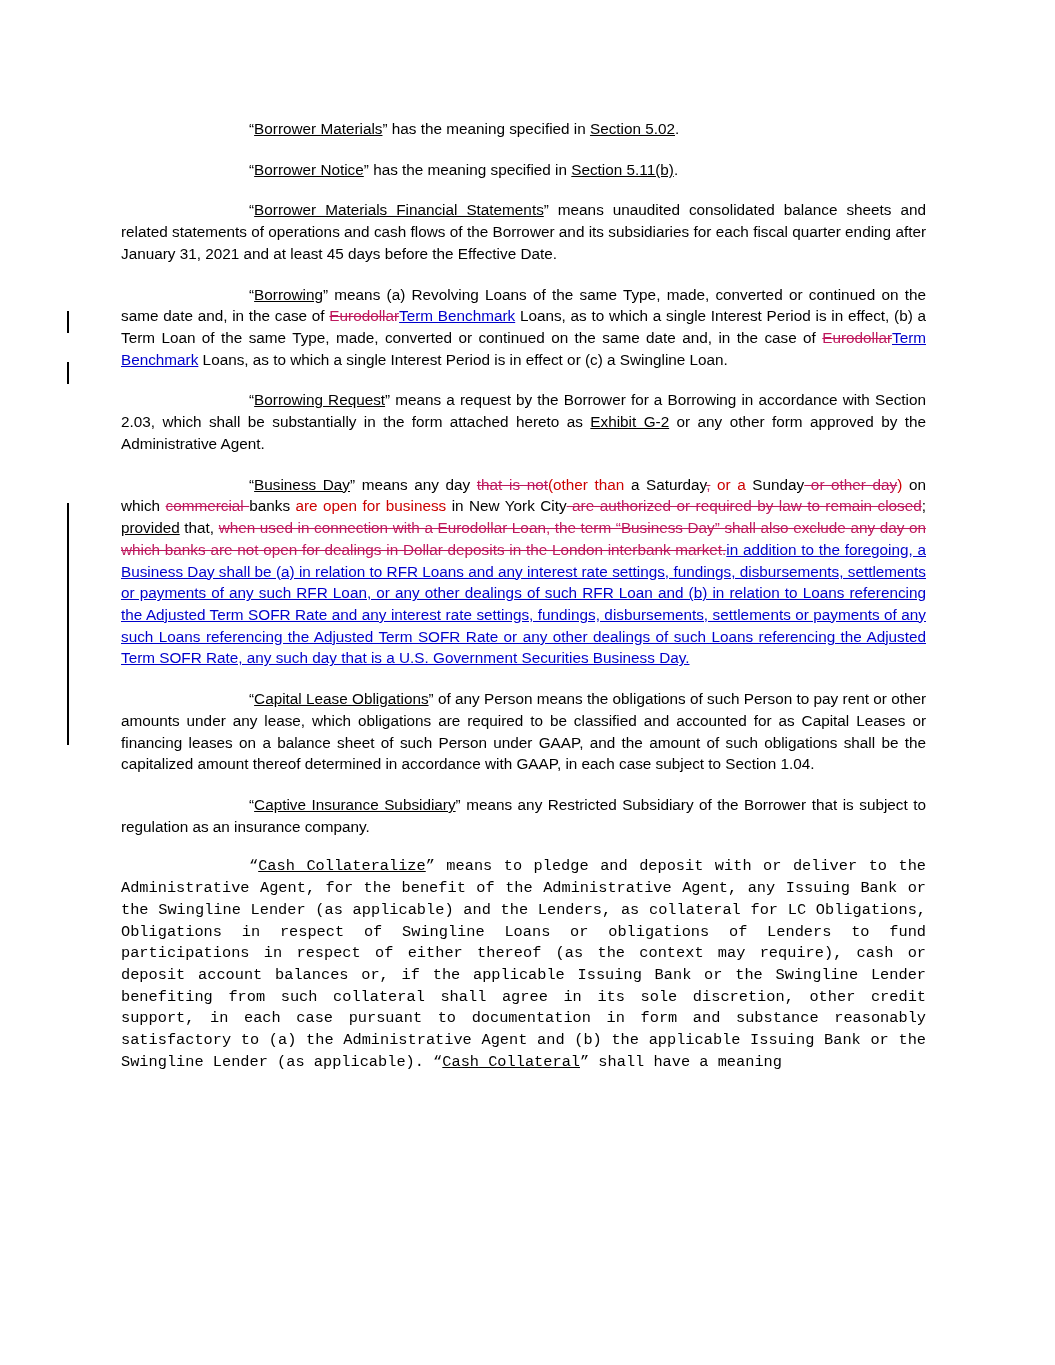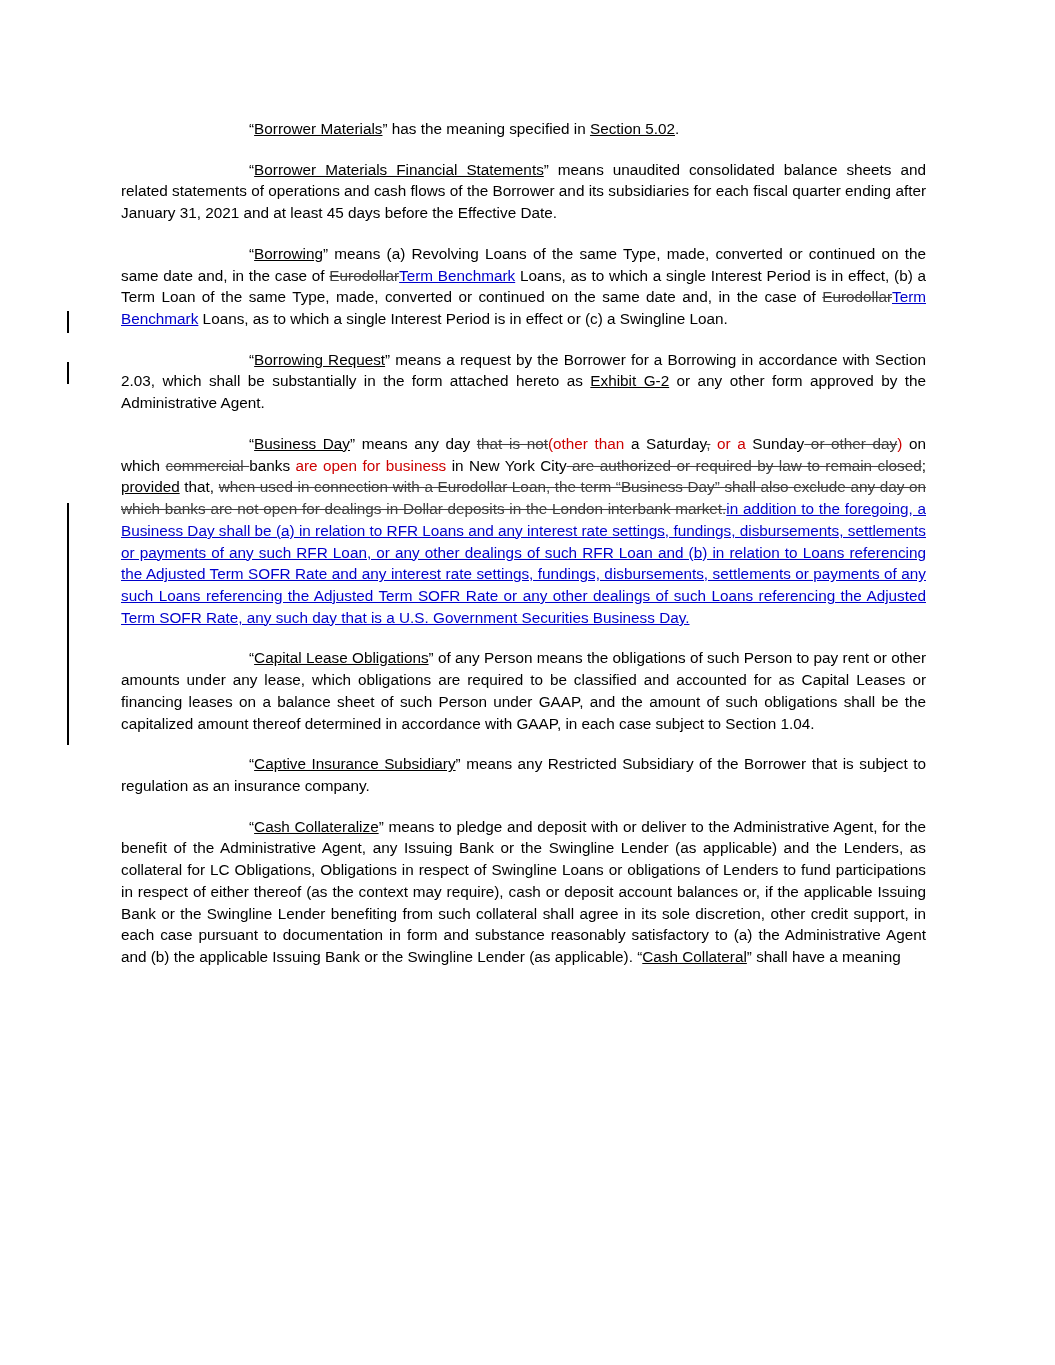--- a/index.html
+++ b/index.html
@@ -24,28 +24,28 @@
     left: 121px;
     top: 118px;
     width: 805px;
   }
   p.para {
     margin: 0 0 19px 0;
     text-align: justify;
     text-justify: inter-word;
     text-indent: 128px;
   }
-  p.para:last-child { margin-bottom: 0; }
+  p.para:last-child { margin-bottom: 0; font-family: Liberation Mono, monospace; }
   .u { text-decoration: underline; }
   .ins {
     color: #0000cc;
     text-decoration: underline;
   }
   .del {
-    color: #404040;
+    color: #be185d;
     text-decoration: line-through;
   }
   .ins-red {
     color: #cc0000;
   }
   
   .change-bar {
     position: absolute;
     left: 67px;
     width: 2px;
@@ -80,20 +80,23 @@
 <body>
 
 <div class="page">
 
   <div class="body-col">
 
     <p class="para">
       “<span class="u">Borrower Materials</span>” has the meaning specified in <span class="u">Section 5.02</span>.
     </p>
 
+    <p class="para">
+      “<span class="u">Borrower Notice</span>” has the meaning specified in <span class="u">Section 5.11(b)</span>.
+    </p>
 
     <p class="para">
       “<span class="u">Borrower Materials Financial Statements</span><span>” means unaudited consolidated balance sheets and related statements of operations and cash flows of the Borrower and its subsidiaries for each fiscal quarter ending after January 31, 2021 and at least 45 days before the Effective Date.</span>
     </p>
 
     <p class="para">
       “<span class="u">Borrowing</span><span>” means (a) Revolving Loans of the same Type, made, converted or continued on the same date and, in the case of </span><span class="del">Eurodollar</span><span class="ins">Term Benchmark</span><span> Loans, as to which a single Interest Period is in effect, (b) a Term Loan of the same Type, made, converted or continued on the same date and, in the case of </span><span class="del">Eurodollar</span><span class="ins">Term Benchmark</span><span> Loans, as to which a single Interest Period is in effect or (c) a Swingline Loan.</span>
     </p>
 
     <p class="para">

